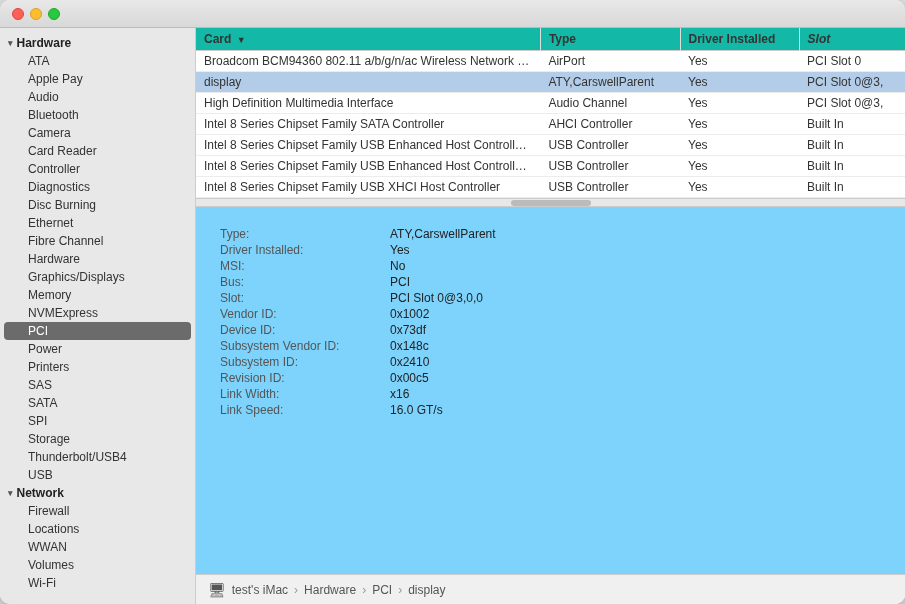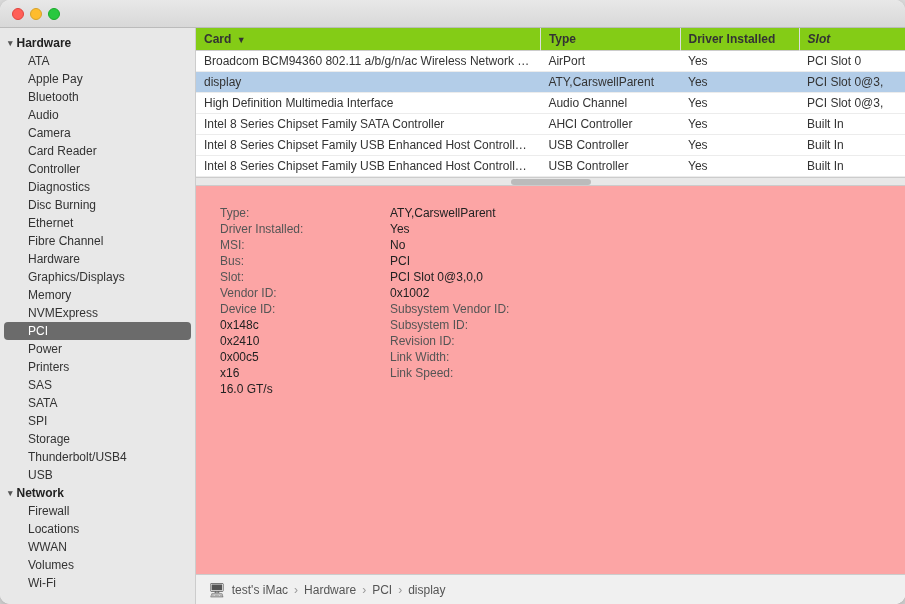--- a/index.html
+++ b/index.html
@@ -113,21 +113,21 @@
       max-height: 185px;
     }
     .table-wrapper::-webkit-scrollbar { height: 8px; }
     .table-wrapper::-webkit-scrollbar-thumb { background: #bbb; border-radius: 4px; }
     table {
       width: 100%;
       border-collapse: collapse;
       font-size: 12px;
     }
     thead tr {
-      background: #84cc16;
+      background: #14b8a6;
       border-bottom: 1px solid #ccc;
     }
     thead th {
       padding: 4px 8px;
       text-align: left;
       font-weight: 600;
       color: #333;
       border-right: 1px solid #ddd;
       white-space: nowrap;
       cursor: pointer;
@@ -143,21 +143,21 @@
       color: #333;
       white-space: nowrap;
       overflow: hidden;
       text-overflow: ellipsis;
       max-width: 300px;
     }
     .detail-section {
       flex: 1;
       overflow-y: auto;
       padding: 12px 16px;
-      background: #fca5a5;
+      background: #7dd3fc;
     }
     .detail-section::-webkit-scrollbar { width: 6px; }
     .detail-section::-webkit-scrollbar-thumb { background: #aaa; border-radius: 3px; }
     .detail-title {
       font-size: 13px;
       font-weight: 700;
       margin-bottom: 8px;
       color: #222;
     }
     .detail-grid {
@@ -223,22 +223,22 @@
 
   <div class="main-content">
 
     <div class="sidebar">
         <div class="sidebar-section-header">
           <span class="chevron">▾</span>
           <span>Hardware</span>
         </div>
         <div class="sidebar-item">ATA</div>
         <div class="sidebar-item">Apple Pay</div>
+        <div class="sidebar-item">Audio</div>
         <div class="sidebar-item">Bluetooth</div>
-        <div class="sidebar-item">Audio</div>
         <div class="sidebar-item">Camera</div>
         <div class="sidebar-item">Card Reader</div>
         <div class="sidebar-item">Controller</div>
         <div class="sidebar-item">Diagnostics</div>
         <div class="sidebar-item">Disc Burning</div>
         <div class="sidebar-item">Ethernet</div>
         <div class="sidebar-item">Fibre Channel</div>
         <div class="sidebar-item">Hardware</div>
         <div class="sidebar-item">Graphics/Displays</div>
         <div class="sidebar-item">Memory</div>
@@ -306,20 +306,26 @@
                   <td>USB Controller</td>
                   <td>Yes</td>
                   <td>Built In</td>
                 </tr>
                 <tr>
                   <td>Intel 8 Series Chipset Family USB Enhanced Host Controller #2</td>
                   <td>USB Controller</td>
                   <td>Yes</td>
                   <td>Built In</td>
                 </tr>
+                <tr>
+                  <td>Intel 8 Series Chipset Family USB XHCI Host Controller</td>
+                  <td>USB Controller</td>
+                  <td>Yes</td>
+                  <td>Built In</td>
+                </tr>
               </tbody>
           </table>
         </div>
         <div class="scrollbar-track">
           <div class="scrollbar-thumb"></div>
         </div>
       </div>
 
       <div class="detail-section">
         <div class="detail-title"></div>
@@ -330,20 +336,21 @@
             <div class="detail-value">Yes</div>
             <div class="detail-label">MSI:</div>
             <div class="detail-value">No</div>
             <div class="detail-label">Bus:</div>
             <div class="detail-value">PCI</div>
             <div class="detail-label">Slot:</div>
             <div class="detail-value">PCI Slot 0@3,0,0</div>
             <div class="detail-label">Vendor ID:</div>
             <div class="detail-value">0x1002</div>
             <div class="detail-label">Device ID:</div>
+            <div class="detail-value">0x73df</div>
             <div class="detail-label">Subsystem Vendor ID:</div>
             <div class="detail-value">0x148c</div>
             <div class="detail-label">Subsystem ID:</div>
             <div class="detail-value">0x2410</div>
             <div class="detail-label">Revision ID:</div>
             <div class="detail-value">0x00c5</div>
             <div class="detail-label">Link Width:</div>
             <div class="detail-value">x16</div>
             <div class="detail-label">Link Speed:</div>
             <div class="detail-value">16.0 GT/s</div>

